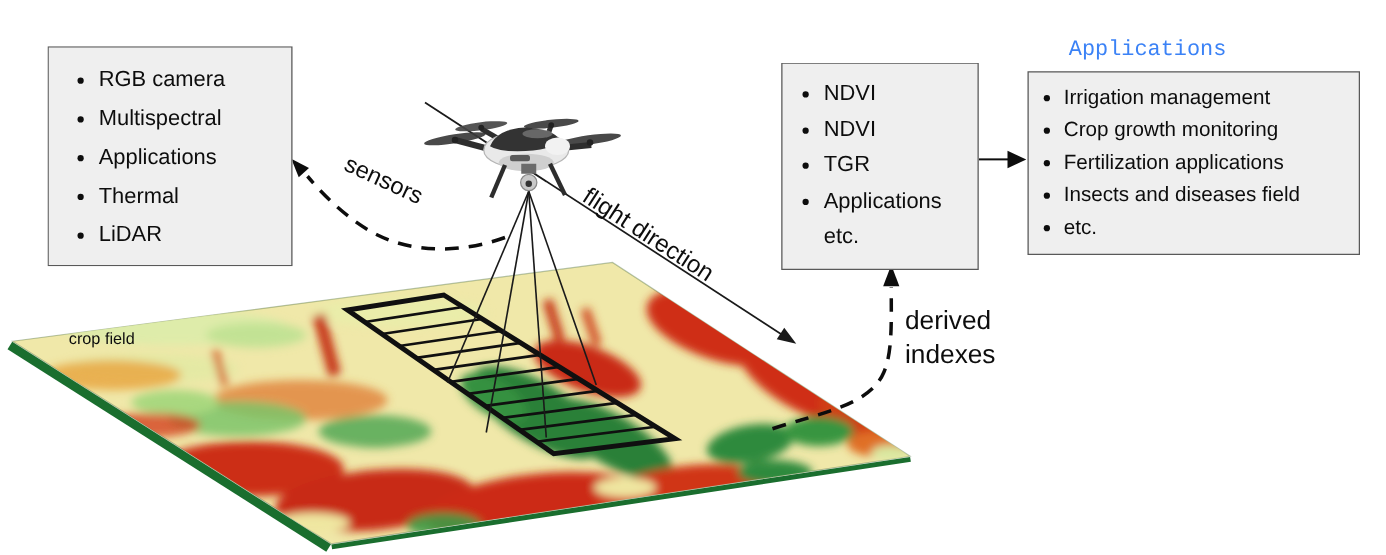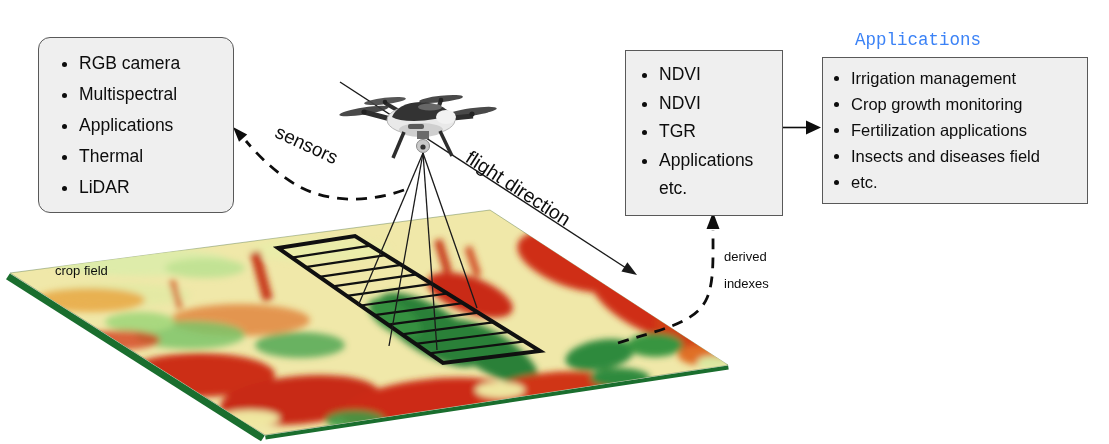--- a/index.html
+++ b/index.html
@@ -7,37 +7,37 @@
     position:relative;width:1109px;height:444px;background:#ffffff;
     font-family:"Liberation Sans",sans-serif;color:#111;overflow:hidden;
   }
   .stage svg{position:absolute;left:0;top:0;}
   .box{
     position:absolute;background:#efefef;border:1.6px solid #595959;
     box-sizing:border-box;
   }
   .box ul{margin:0;list-style:disc;color:#0d0d0d;}
   .box li{color:#0d0d0d;}
-  .sensor-box{left:38px;top:37px;width:196px;height:176px;border-radius:12px;}
+  .sensor-box{left:38px;top:37px;width:196px;height:176px;}
   .sensor-box ul{padding:10px 4px 0 40px;}
   .sensor-box li{font-size:17.5px;line-height:31px;}
   .index-box{left:625px;top:50px;width:158px;height:166px;}
   .index-box ul{padding:9px 4px 0 33px;}
   .index-box li{font-size:17.5px;line-height:28.5px;}
   .apps-box{left:822px;top:57px;width:266px;height:147px;}
   .apps-box ul{padding:7px 2px 0 28px;}
   .apps-box li{font-size:16.5px;line-height:26px;}
   .apps-title{
     position:absolute;left:855px;top:30px;width:190px;text-align:left;
     font-size:17.5px;color:#3b82f6;font-family:Liberation Mono, monospace;
   }
   .label{position:absolute;color:#0d0d0d;}
   .sensors-label{left:281px;top:121px;font-size:19px;transform:rotate(25deg);transform-origin:0 0;white-space:nowrap;}
   .flight-label{left:474px;top:146px;font-size:19.5px;transform:rotate(33deg);transform-origin:0 0;white-space:nowrap;}
-  .derived-label{left:724px;top:243px;width:82px;font-size:13px;line-height:27px;}
+  .derived-label{left:724px;top:243px;width:82px;font-size:21px;line-height:27px;}
   .cropfield-label{left:55px;top:263px;font-size:13px;}
 </style>
 </head>
 <body>
 
 <div class="stage">
 
   <svg width="1109" height="444" viewBox="0 0 1109 444">
     <defs>
       <clipPath id="fieldClip">

